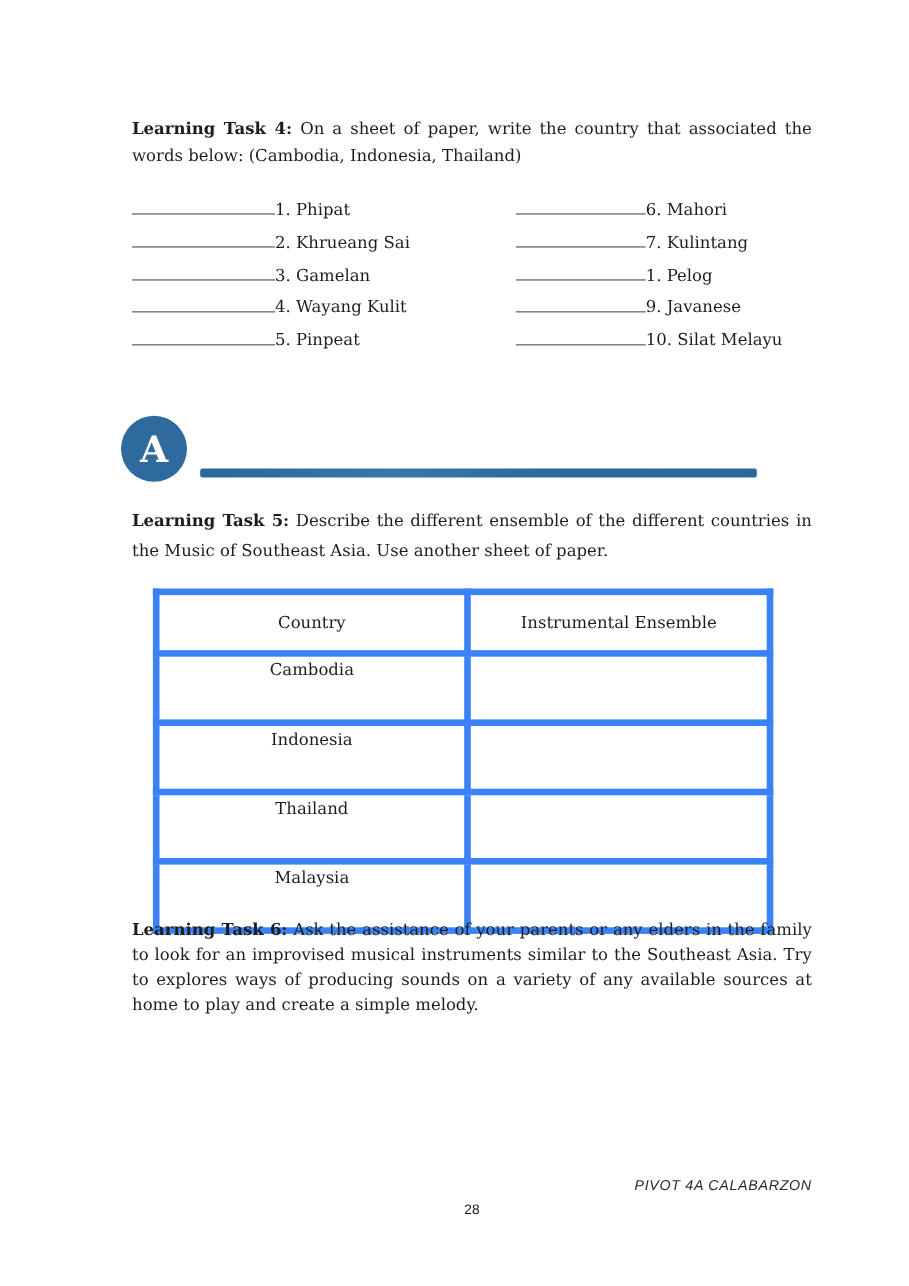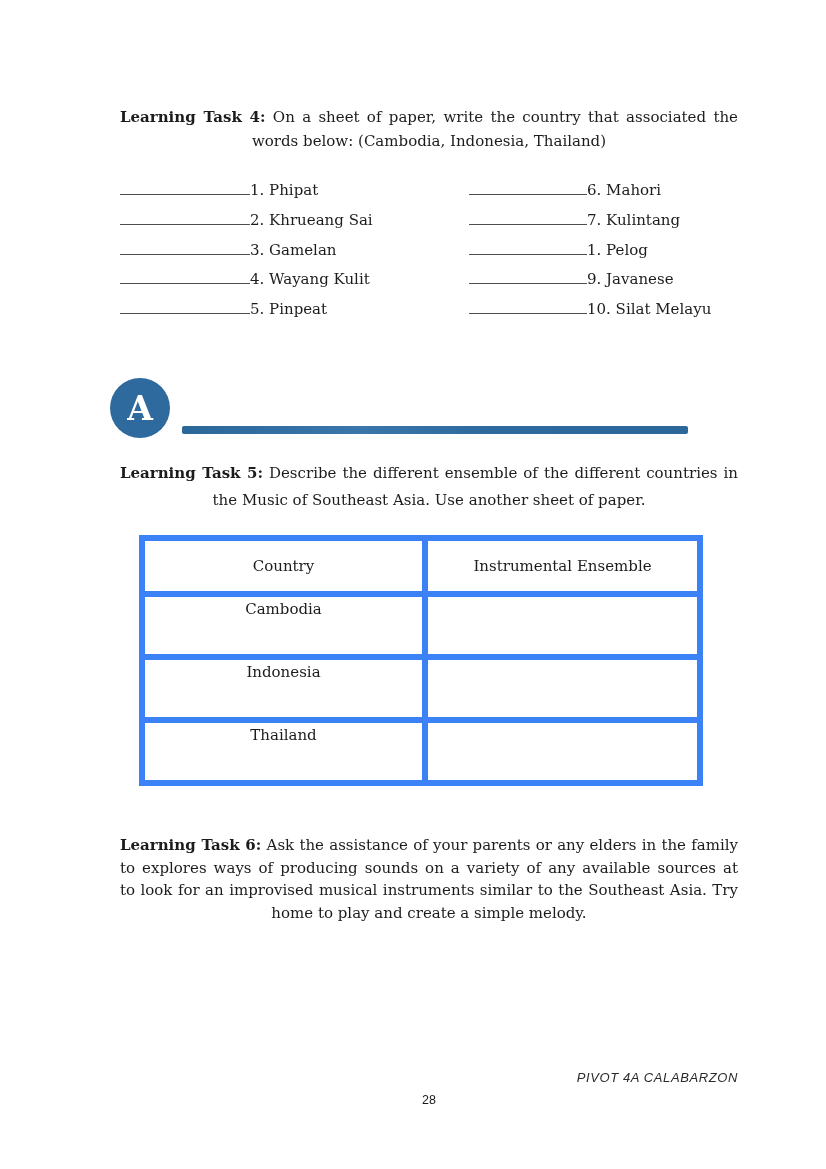--- a/index.html
+++ b/index.html
@@ -4,21 +4,21 @@
 <style>
   html,body { margin:0; padding:0; background:#ffffff; }
   .page {
     position:relative; width:826px; height:1169px; background:#ffffff;
     font-family:"DejaVu Serif", serif; color:#1c1c1c; overflow:hidden;margin-left:32px;
   }
   
   .para { position:absolute; left:88px; width:618px; font-size:15px; }
   .line { display:block; }
   .just { text-align:justify; text-align-last:justify; white-space:nowrap; }
-  .lastline { text-align:center; white-space:nowrap; }
+  .lastline { text-align:left; white-space:nowrap; }
   .para strong { font-weight:bold; }
   #task4 { top:105px; line-height:24px; }
   #task5 { top:460px; line-height:27px; }
   #task6 { top:834px; line-height:22.5px; }
 
   
   .items {
     position:absolute; left:88px; top:176px; width:618px;
     display:grid; grid-template-columns:349px 269px; grid-auto-rows:29.8px;
     font-size:15px;
@@ -141,26 +141,30 @@
         <td></td>
       </tr>
       <tr>
         <td>Indonesia</td>
         <td></td>
       </tr>
       <tr>
         <td>Thailand</td>
         <td></td>
       </tr>
+      <tr>
+        <td>Malaysia</td>
+        <td></td>
+      </tr>
     </tbody>
   </table>
 
   <div class="para" id="task6">
     <span class="line just"><strong>Learning Task 6:</strong> <span>Ask the assistance of your parents or any elders in the family</span></span>
+    <span class="line just">to look for an improvised musical instruments similar to the Southeast Asia. Try</span>
     <span class="line just">to explores ways of producing sounds on a variety of  any available sources  at</span>
-    <span class="line just">to look for an improvised musical instruments similar to the Southeast Asia. Try</span>
     <span class="line lastline">home to play and create a simple melody.</span>
   </div>
 
   <div class="footer-watermark">PIVOT 4A CALABARZON</div>
   <div class="page-number">28</div>
 
 </div>
 
 </body></html>

